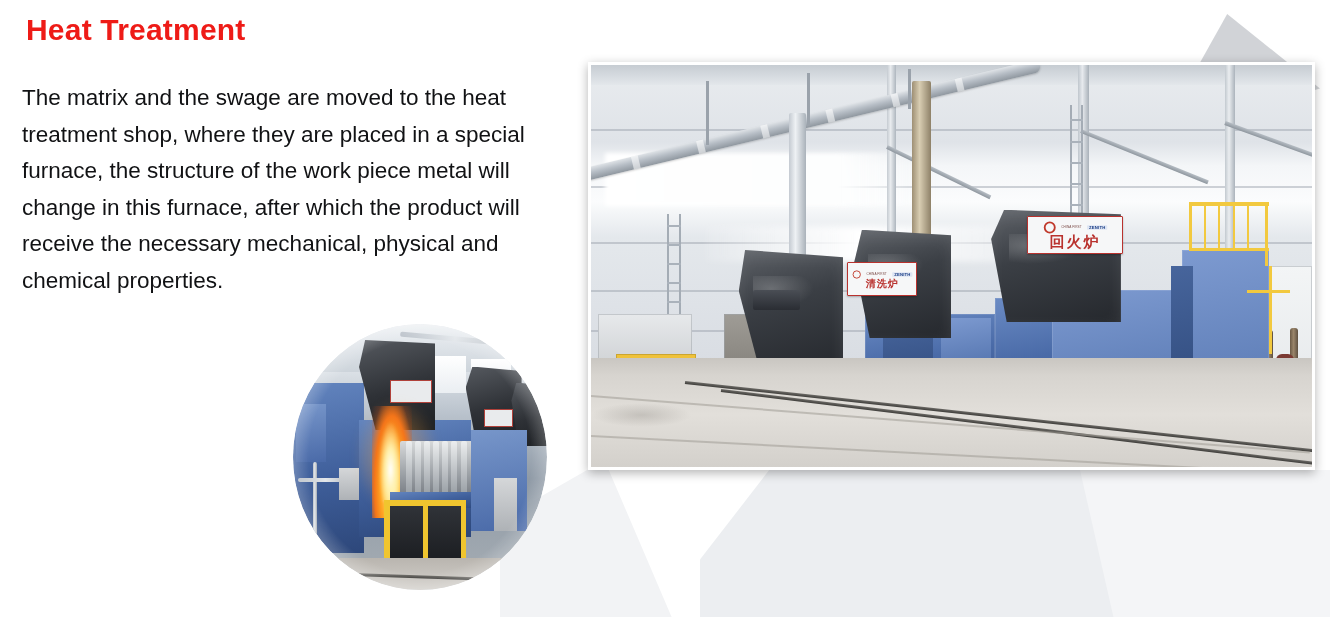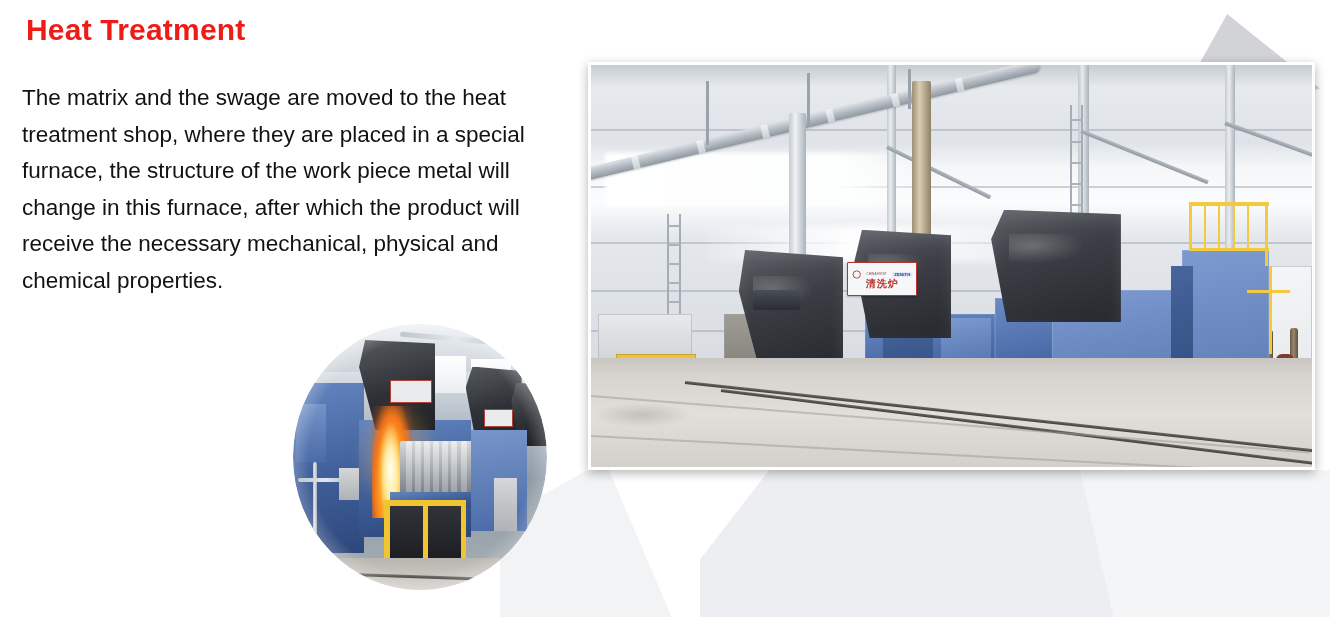--- a/index.html
+++ b/index.html
@@ -504,20 +504,29 @@
     <div class="hood-1-skirt"></div>
     <div class="hood-window" style="left:22.5%;top:56%;width:6.5%;height:5%"></div>
 
     <div class="hood hood-2">
       <div class="hood-gloss"></div>
     </div>
     <div class="hood hood-3">
       <div class="hood-gloss"></div>
     </div>
 
+    <div class="sign" style="left:60.5%;top:37.5%;width:13%;height:9%">
+      <div class="sign-logos">
+        <span class="sign-mark"></span>
+        <span class="sign-mark-txt">CHINA
+FIRST</span>
+        <span class="sign-badge">ZENITH</span>
+      </div>
+      <div class="sign-cn">回火炉</div>
+    </div>
 
     <div class="sign sign-sm" style="left:35.5%;top:49%;width:9.5%;height:8%">
       <div class="sign-logos">
         <span class="sign-mark" style="width:7px;height:7px;border-width:1.5px"></span>
         <span class="sign-mark-txt">CHINA
 FIRST</span>
         <span class="sign-badge">ZENITH</span>
       </div>
       <div class="sign-cn">清洗炉</div>
     </div>

